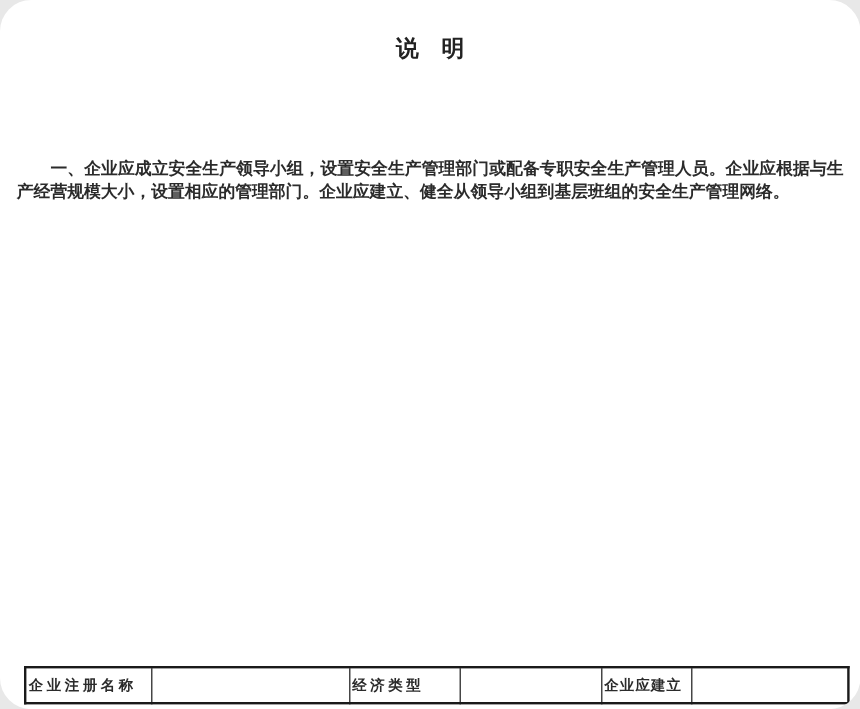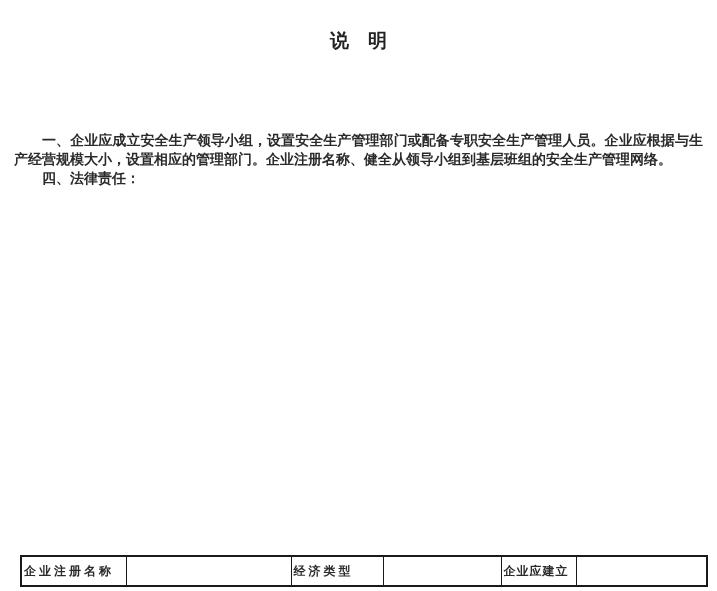--- a/index.html
+++ b/index.html
@@ -5,20 +5,21 @@
   html, body { margin: 0; padding: 0; background: #e8e8e8; }
   .page {
     position: relative;
     width: 717px;
     height: 591px;
     background: #ffffff;
     font-family: "Liberation Sans", sans-serif;
     color: #2b2b2b;
     overflow: hidden;
     margin: 0 auto;
+    border-radius: 26px;
   }
   .doc-title {
     position: absolute;
     top: 28px;
     left: 0;
     width: 100%;
     text-align: center;
     font-size: 19px;
     font-weight: bold;
     color: #222222;
@@ -67,22 +68,21 @@
   td.cell-blank { background: #ffffff; }
 </style>
 </head>
 <body>
 
 <div class="page">
 
   <div class="doc-title">说　明</div>
 
   <div class="doc-body">
-    <p>一、企业应成立安全生产领导小组，设置安全生产管理部门或配备专职安全生产管理人员。企业应根据与生产经营规模大小，设置相应的管理部门。企业注册名称、健全从领导小组到基层班组的安全生产管理网络。</p>
-    <p>四、法律责任：</p>
+    <p>一、企业应成立安全生产领导小组，设置安全生产管理部门或配备专职安全生产管理人员。企业应根据与生产经营规模大小，设置相应的管理部门。企业应建立、健全从领导小组到基层班组的安全生产管理网络。</p>
   </div>
 
   <table class="reg-table">
     <colgroup>
       <col style="width:105px">
       <col style="width:165px">
       <col style="width:92px">
       <col style="width:118px">
       <col style="width:75px">
       <col style="width:131px">

